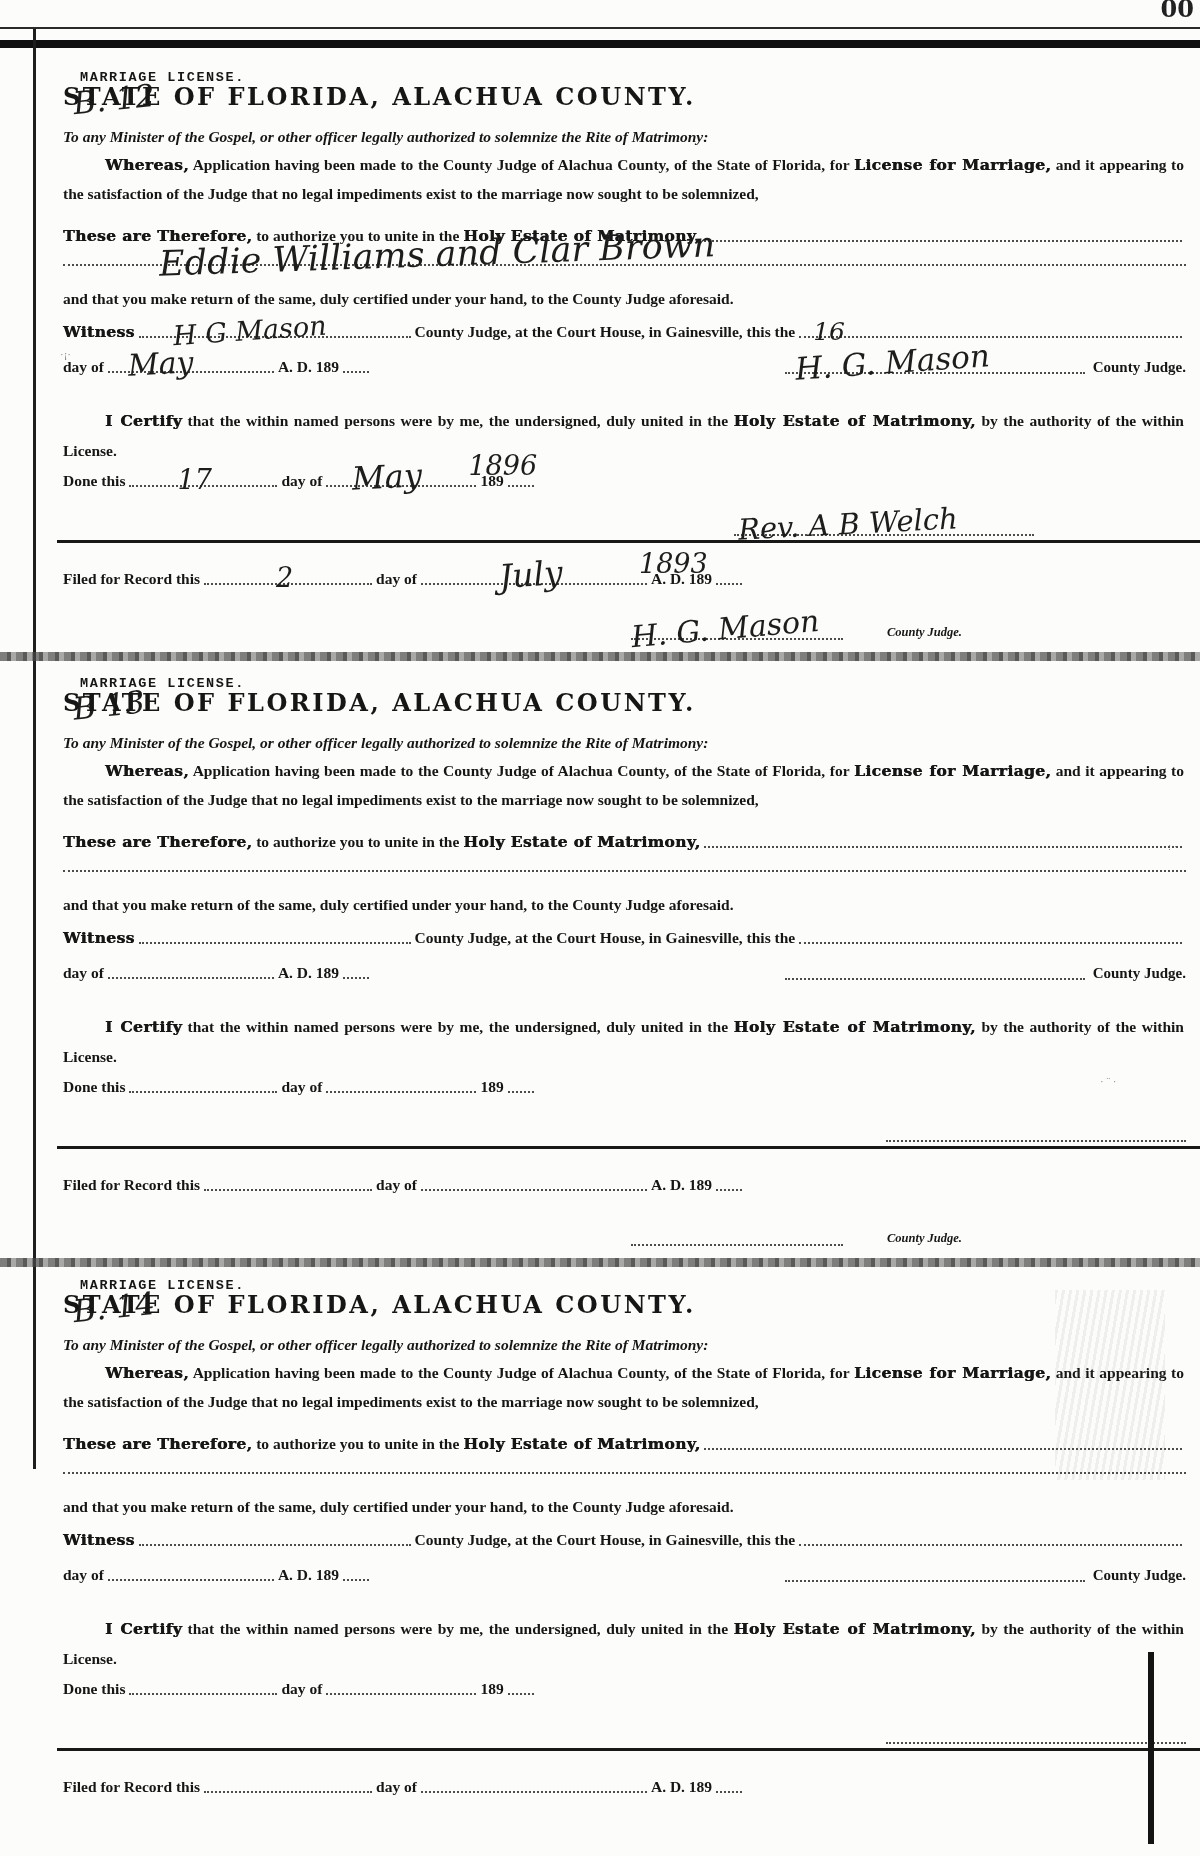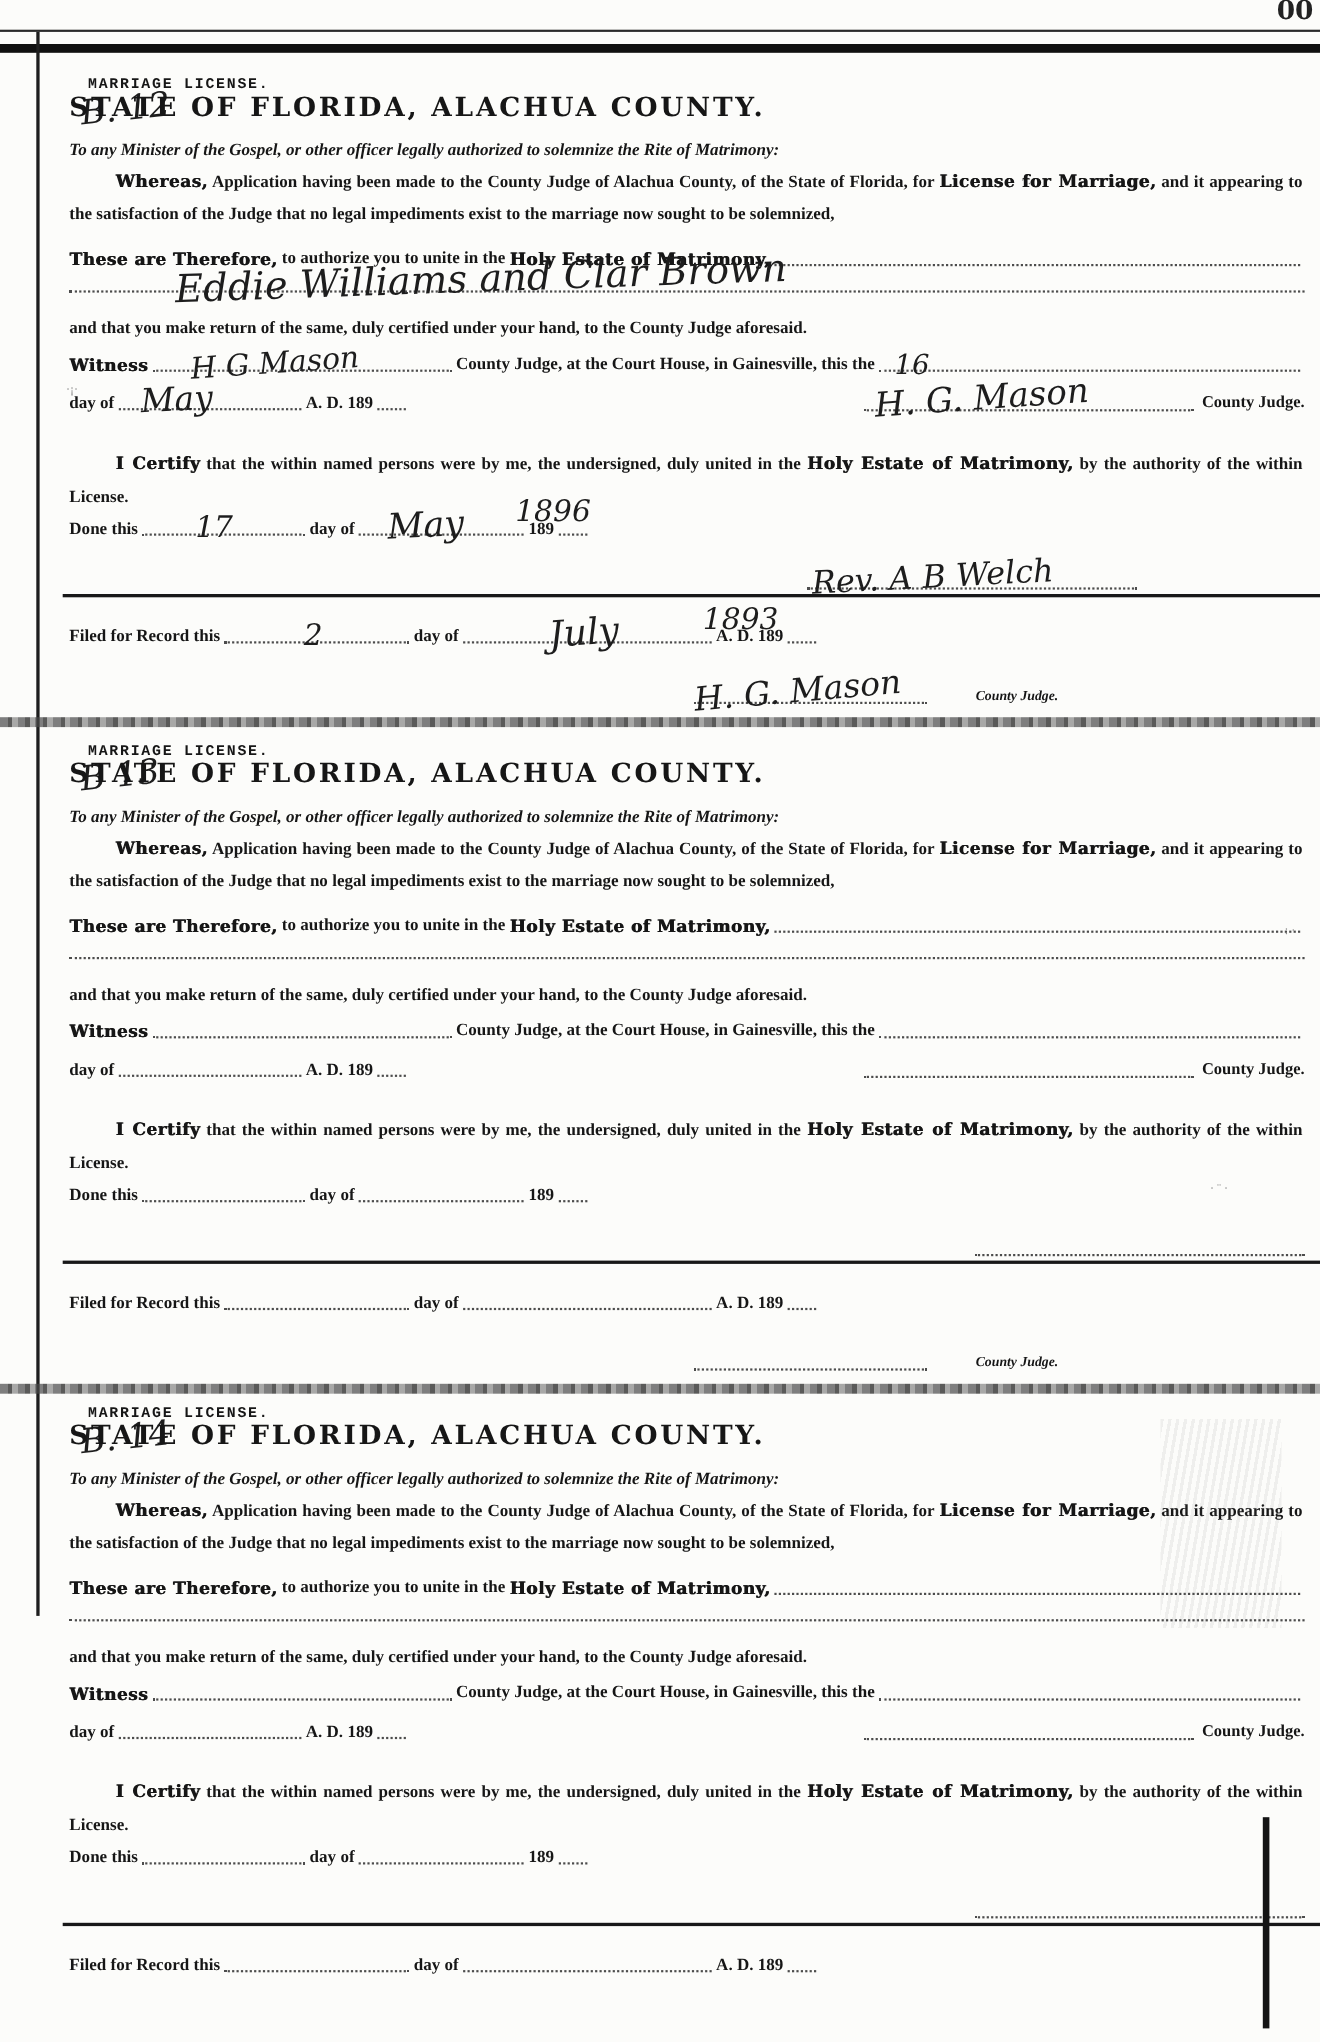--- a/index.html
+++ b/index.html
@@ -11,21 +11,21 @@
   .v-rule{position:absolute;left:33px;top:29px;width:3px;height:1440px;background:#1e1e1e;}
   .corner-mark{position:absolute;top:-6px;right:6px;font-size:24px;font-weight:bold;color:#222;
         font-family:"DejaVu Serif",serif;}
   .bar-br{position:absolute;left:1148px;top:1652px;width:6px;height:192px;background:#141414;}
   .smudge{position:absolute;left:1055px;top:1290px;width:110px;height:190px;opacity:.10;
         background:repeating-linear-gradient(100deg,#777 0 3px,transparent 3px 7px);}
   .speck{position:absolute;font-size:11px;color:#8a8a8a;}
 
   
   .sec{position:absolute;left:35px;right:0;height:612px;}
-  .row{position:absolute;left:28px;right:14px;display:flex;align-items:flex-start;
+  .row{position:absolute;left:28px;right:14px;display:flex;align-items:flex-end;
        font-size:15.5px;font-weight:bold;white-space:nowrap;}
   .para{position:absolute;left:28px;right:16px;text-align:justify;font-size:15.5px;
         font-weight:bold;line-height:29px;text-indent:42px;}
   .bl{font-family:"DejaVu Serif",serif;font-weight:900;letter-spacing:.4px;
       text-shadow:.6px 0 0 #161616;}
   .dots{border-bottom:2px dotted #4c4c4c;align-self:flex-end;margin:0 4px 3px 4px;}
   .grow{flex:1;}
   .w-sm{width:26px;flex:none;}
   .fill{position:relative;align-self:stretch;}
   .fill .hw{position:absolute;bottom:-8px;}

